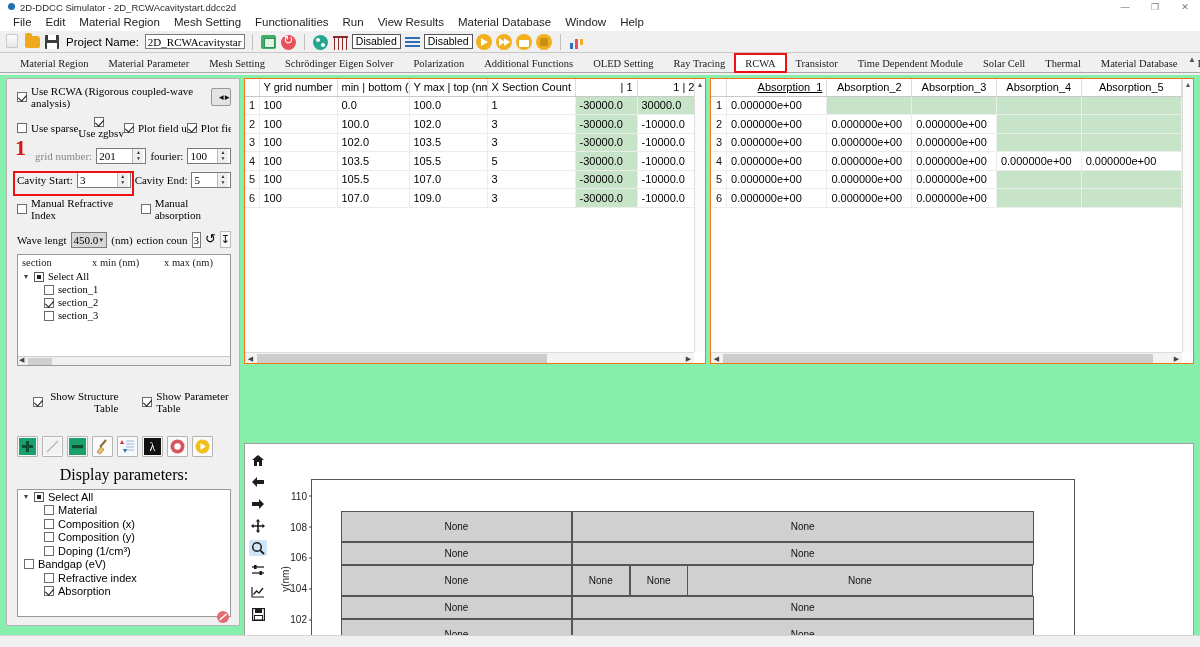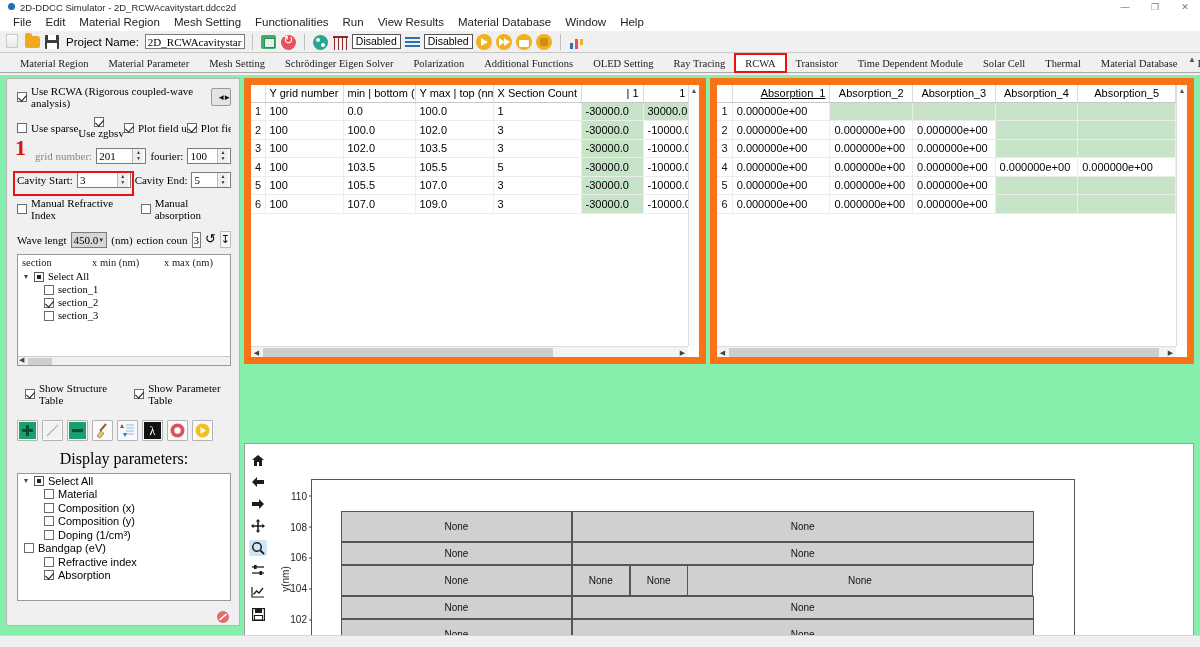--- a/index.html
+++ b/index.html
@@ -164,21 +164,21 @@
 
   .icon-btn {
     width: 21px; height: 21px; border: 1px solid #b4b4b4; background: #fafafa;
     position: relative; border-radius: 1px; flex: 0 0 auto;
   }
   .disp-tree { border: 1px solid #999; background: #fff; height: 128px; overflow: hidden; }
   .disp-row { display: flex; align-items: center; font-size: 11px; height: 13.5px; padding-left: 6px; }
 
   
   .tbl-panel {
-    position: absolute; background: #fff; border: 7px solid #f97316; padding-left: 48px;
+    position: absolute; background: #fff; border: 1px solid #f97316; padding-left: 48px;
   }
   table.grid { border-collapse: collapse; width: 100%; table-layout: fixed; }
   table.grid th {
     background: #fff; border-right: 1px solid #dcdcdc; border-bottom: 1px solid #c9c9c9;
     font-weight: normal; font-size: 11px; height: 17px; padding: 0 4px;
     white-space: nowrap; overflow: hidden; text-align: left;
   }
   table.grid th.num { text-align: right; }
   table.grid td {
     border-right: 1px solid #ececec; border-bottom: 1px solid #ececec;
@@ -446,21 +446,21 @@
             <span class="chk"></span>
             <span>section_3</span>
           </div>
           <div class="hscroll-mini">
             <span class="lt">◀</span>
             <div class="thumb"></div>
           </div>
         </div>
 
         <div style="display:flex;align-items:center;gap:8px;margin:8px 0 6px 0;">
-          <div class="chk-row" style="margin:8px;">
+          <div class="chk-row" style="margin:16px;text-align:right;">
             <span class="chk on"></span>
             <span>Show Structure Table</span>
           </div>
           <div class="chk-row" style="margin:0;">
             <span class="chk on"></span>
             <span>Show Parameter Table</span>
           </div>
         </div>
 
         <div style="display:flex;gap:4px;margin-bottom:9px;">

